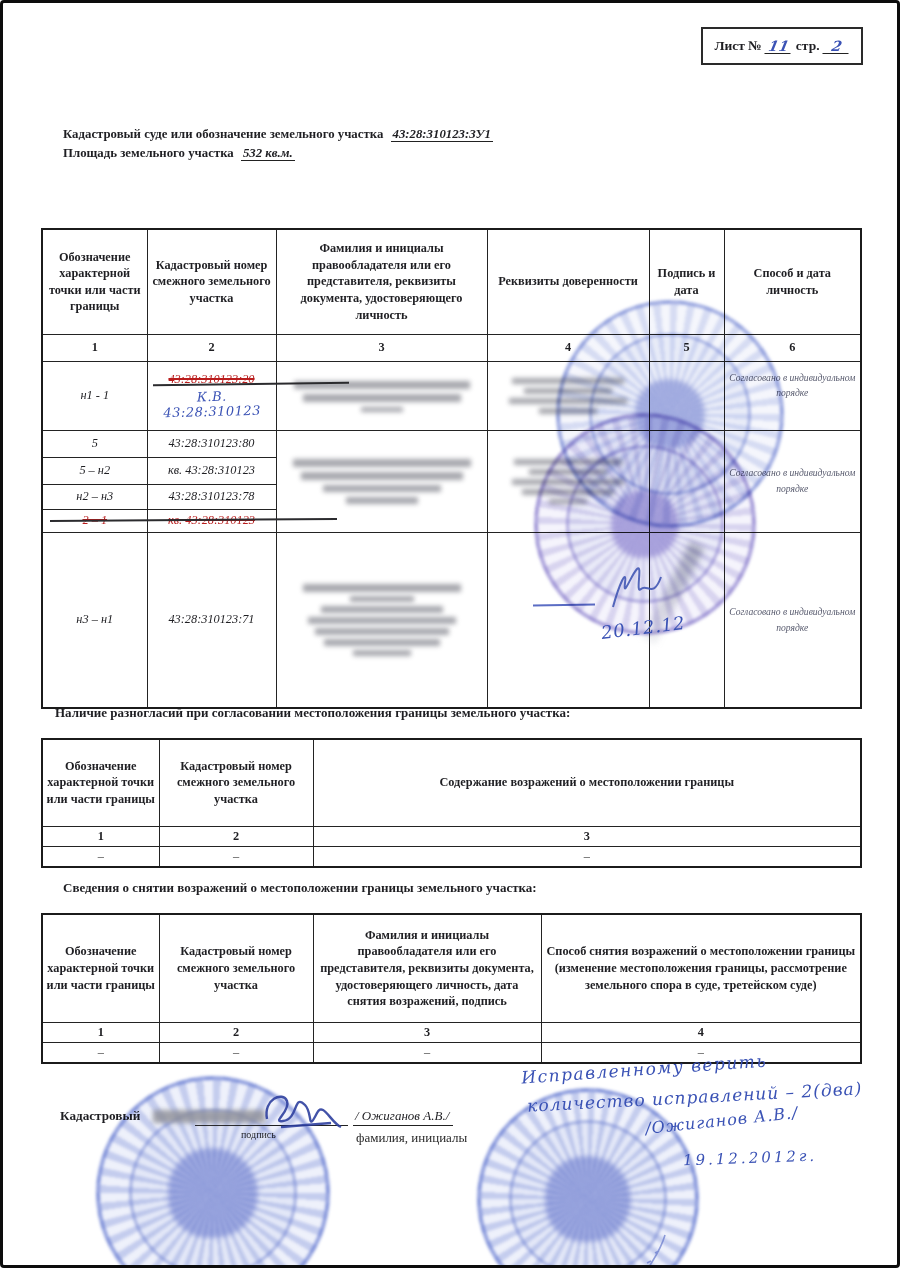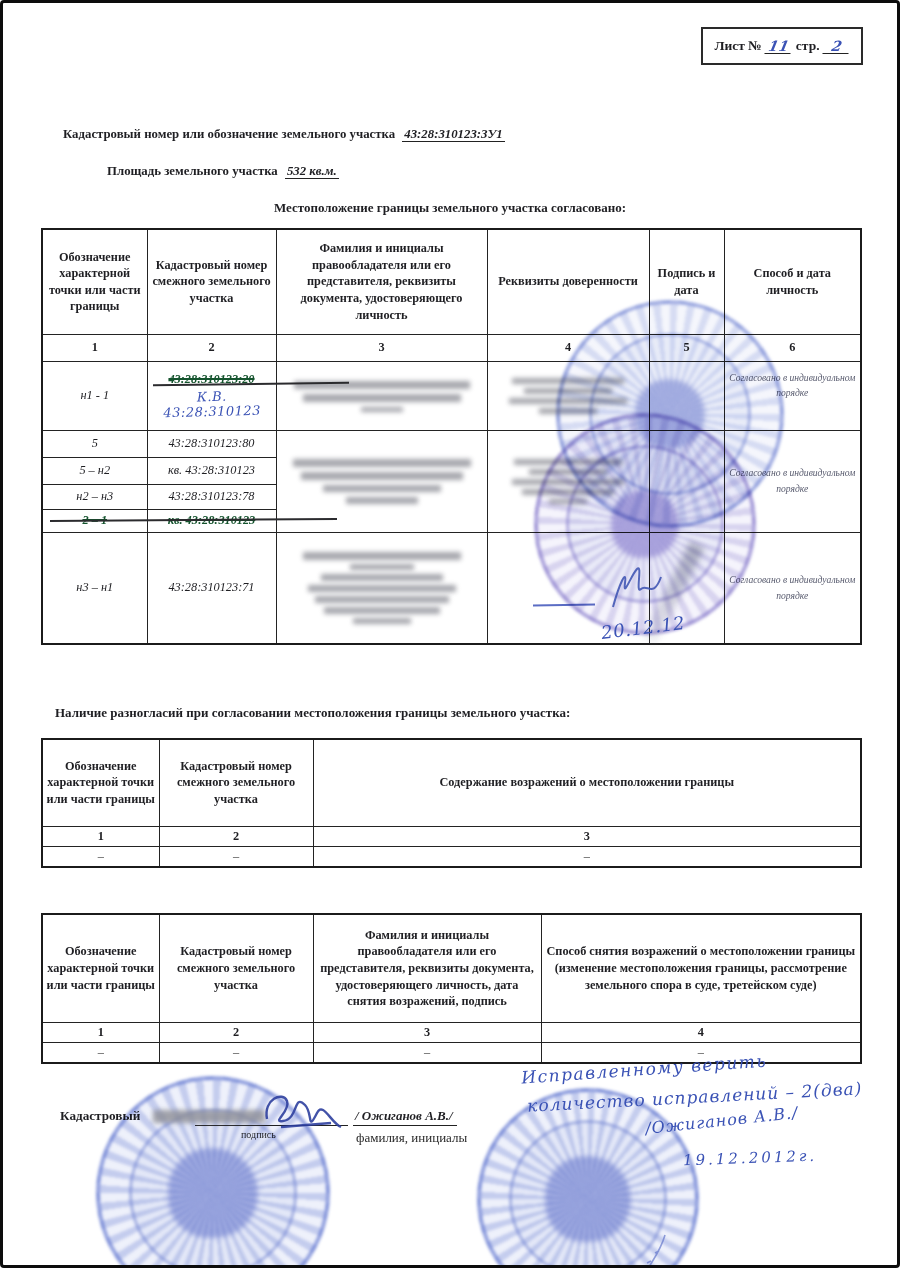--- a/index.html
+++ b/index.html
@@ -16,39 +16,39 @@
   }
   .hw{ color:#3a52b5; font-style:italic; font-family:"DejaVu Serif",serif; letter-spacing:.5px;}
   .hw-slot{ display:inline-block; min-width:26px; text-align:center;
     border-bottom:1.5px solid #222; font-size:14px; transform:skewX(-12deg); line-height:14px;}
   
   .title{position:absolute; top:60px; left:0; right:0; text-align:center;
     font-weight:bold; font-size:16px; line-height:1.55; letter-spacing:.2px;}
   .field{position:absolute; left:60px; font-size:12.8px; font-weight:bold; white-space:nowrap;}
   .field .value{font-style:italic; border-bottom:1.6px solid #222; padding:0 2px; margin-left:4px;}
   .f-cad{top:124px;}
-  .f-area{top:161px;margin-left:44px;}
+  .f-area{top:143px;}
   .tbl-caption{position:absolute; font-weight:bold; font-size:13px;}
   .cap1{top:197px; left:0; right:0; text-align:center;}
   .cap2{top:702px; left:52px;}
   .cap3{top:877px; left:60px;}
   
   table.doc{position:absolute; border-collapse:collapse; table-layout:fixed; background:transparent; z-index:1;}
   table.doc td{border:1.6px solid #232323; padding:2px 3px; font-size:12.3px;
     text-align:center; vertical-align:middle; overflow:hidden;}
   table.doc{border:2.2px solid #1b1b1b;}
   td.hcell{font-weight:bold; vertical-align:top; padding-top:4px; line-height:1.35; font-size:12.2px;}
   td.vmid{vertical-align:middle;}
   td.num{font-weight:bold; font-size:12.5px;}
   td.pt{font-style:italic;}
   td.cad{font-style:italic;}
   .t1{left:38px; top:225px; width:819px;}
   .t2{left:38px; top:735px; width:819px;}
   .t3{left:38px; top:910px; width:819px;}
-  .struck{text-decoration:line-through; text-decoration-thickness:2px; color:#14532d;font-weight:bold;}
+  .struck{text-decoration:line-through; text-decoration-thickness:2px; color:#b91c1c;}
   .notice{font-style:italic; font-size:9.6px; color:#585b6e; line-height:1.55;}
   .dash{color:#3a3a3a; font-size:11.5px;}
   .hw-cad{display:block; font-size:13px; margin-top:2px; transform:rotate(-1.5deg);}
   
   .redact{background:#8d8e96; opacity:.78; filter:blur(2.6px); border-radius:1px; margin:5px auto;}
   .redact.s{margin:4px auto;}
   
   .ovl{position:absolute; z-index:3; pointer-events:none;}
   .strike-line{height:2px; background:#2b2b2e;}
   .pen-dash{height:0; border-top:2.6px solid rgba(62,84,186,.85); transform:rotate(-1deg);}
@@ -71,21 +71,21 @@
   .stamp--violet::after{background:rgba(104,88,192,.45);}
   .stamp--dense{border-color:rgba(92,114,206,.62);
     background:repeating-conic-gradient(rgba(100,122,210,.38) 0deg 4deg, rgba(148,164,226,.16) 4deg 9deg);}
   .stamp--dense::after{inset:30%; background:rgba(88,106,200,.5);}
   
   .foot-label{position:absolute; left:57px; top:1105px; font-weight:bold; font-size:13.2px; z-index:2;}
   .foot-redact{left:150px; top:1107px; width:112px; height:13px; position:absolute;
     background:#8d8e96; opacity:.8; filter:blur(2.6px); z-index:5;}
   .sig-line{left:192px; top:1122px; width:153px; height:0; border-top:1.6px solid #222;}
   .sig-caption{position:absolute; left:238px; top:1126px; font-size:10px; color:#2a2a2a; z-index:2;}
-  .name-printed{position:absolute; left:350px; top:1105px; font-size:13px; font-weight:bold; font-style:italic;
+  .name-printed{position:absolute; left:350px; top:1105px; font-size:13px; font-weight:normal; font-style:italic;
     border-bottom:1.6px solid #222; padding:0 4px 1px 2px; z-index:2;}
   .name-caption{position:absolute; left:353px; top:1127px; font-size:13px; color:#2a2a2a; z-index:2;}
   .hw-block{position:absolute; z-index:5; white-space:nowrap;}
   .hw-corr1{left:518px; top:1056px; font-size:17px; transform:rotate(-4deg); letter-spacing:1.5px;}
   .hw-corr2{left:524px; top:1084px; font-size:17px; transform:rotate(-3deg); letter-spacing:1px;}
   .hw-name{left:642px; top:1108px; font-size:16px; transform:rotate(-6deg); letter-spacing:1px;}
   .hw-date2{left:680px; top:1146px; font-size:15px; transform:rotate(-2deg); letter-spacing:3px;}
   svg.sig{position:absolute; z-index:5; overflow:visible;}
 </style>
 </head>
@@ -97,29 +97,28 @@
     <span>Лист №</span>
     <span class="hw hw-slot">11</span>
     <span>стр.</span>
     <span class="hw hw-slot">2</span>
   </div>
 
   <div class="title">
   </div>
 
   <div class="field f-cad">
-    <span>Кадастровый номер или обозначение земельного участка</span>
+    <span>Кадастровый суде или обозначение земельного участка</span>
     <span class="value">43:28:310123:ЗУ1</span>
   </div>
   <div class="field f-area">
     <span>Площадь земельного участка</span>
     <span class="value">532 кв.м.</span>
   </div>
 
-  <div class="tbl-caption cap1">Местоположение границы земельного участка согласовано:</div>
 
   <table class="doc t1">
     <colgroup>
       <col style="width:105px">
         <col style="width:129px">
         <col style="width:211px">
       <col style="width:162px">
         <col style="width:75px">
         <col style="width:137px">
     </colgroup>
@@ -195,21 +194,21 @@
     </tr>
     <tr style="height:23px">
       <td class="pt">
         <span class="struck">2 – 1</span>
       </td>
       <td class="cad">
         <span class="struck">кв. 43:28:310123</span>
       </td>
     </tr>
 
-    <tr style="height:112px">
+    <tr style="height:176px">
       <td class="pt">н3 – н1</td>
       <td class="cad">43:28:310123:71</td>
       <td>
         <div class="redact s" style="width:158px;height:8px"></div>
         <div class="redact s" style="width:64px;height:6px"></div>
         <div class="redact s" style="width:122px;height:7px"></div>
         <div class="redact s" style="width:148px;height:7px"></div>
         <div class="redact s" style="width:134px;height:7px"></div>
         <div class="redact s" style="width:116px;height:7px"></div>
         <div class="redact s" style="width:58px;height:6px"></div>
@@ -258,20 +257,21 @@
       <td class="num">3</td>
     </tr>
     <tr style="height:21px">
       <td class="dash">–</td>
       <td class="dash">–</td>
       <td class="dash">–</td>
     </tr>
   </tbody>
     </table>
 
+  <div class="tbl-caption cap3">Сведения о снятии возражений о местоположении границы земельного участка:</div>
 
   <table class="doc t3">
     <colgroup>
       <col style="width:117px">
         <col style="width:154px">
         <col style="width:228px">
         <col style="width:320px">
     </colgroup>
     <tbody>
         <tr style="height:108px">

